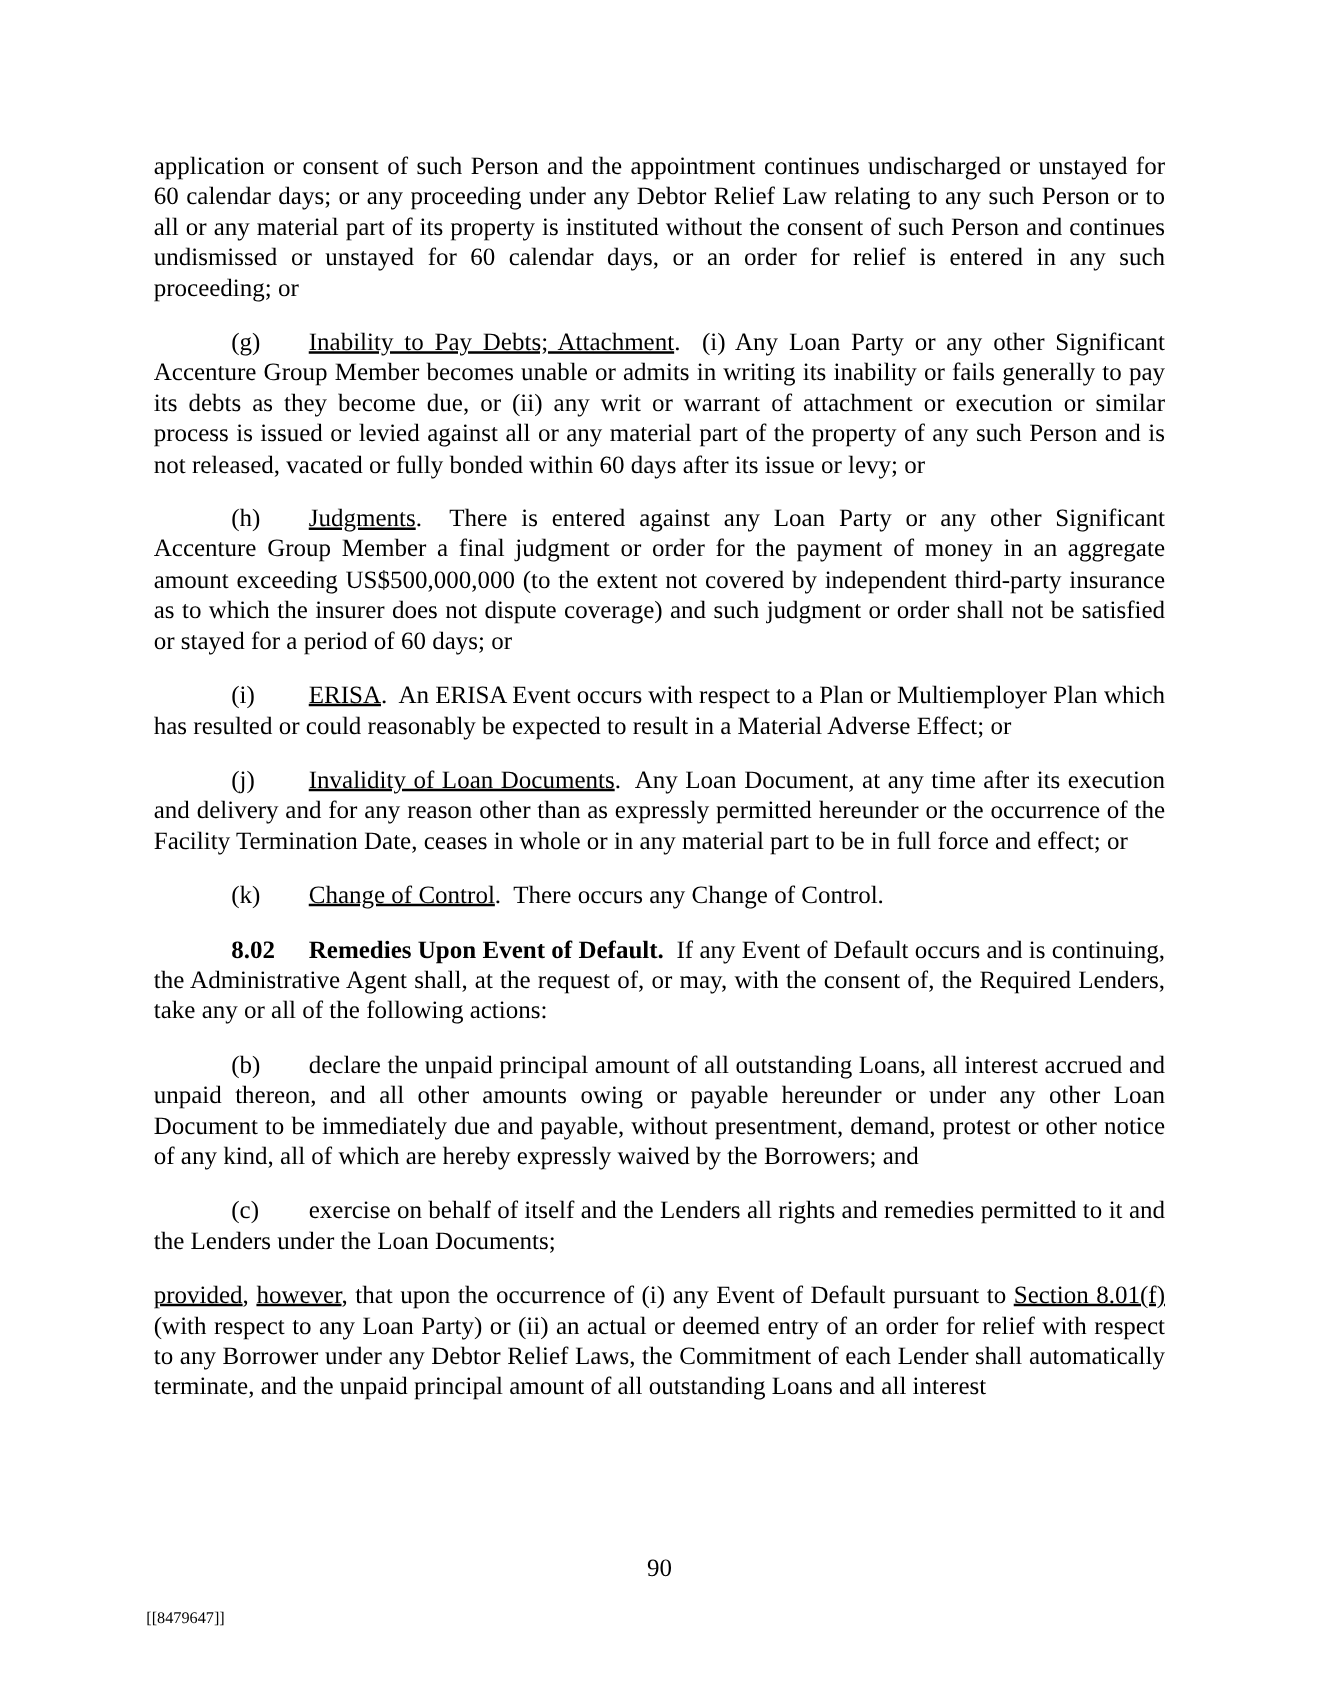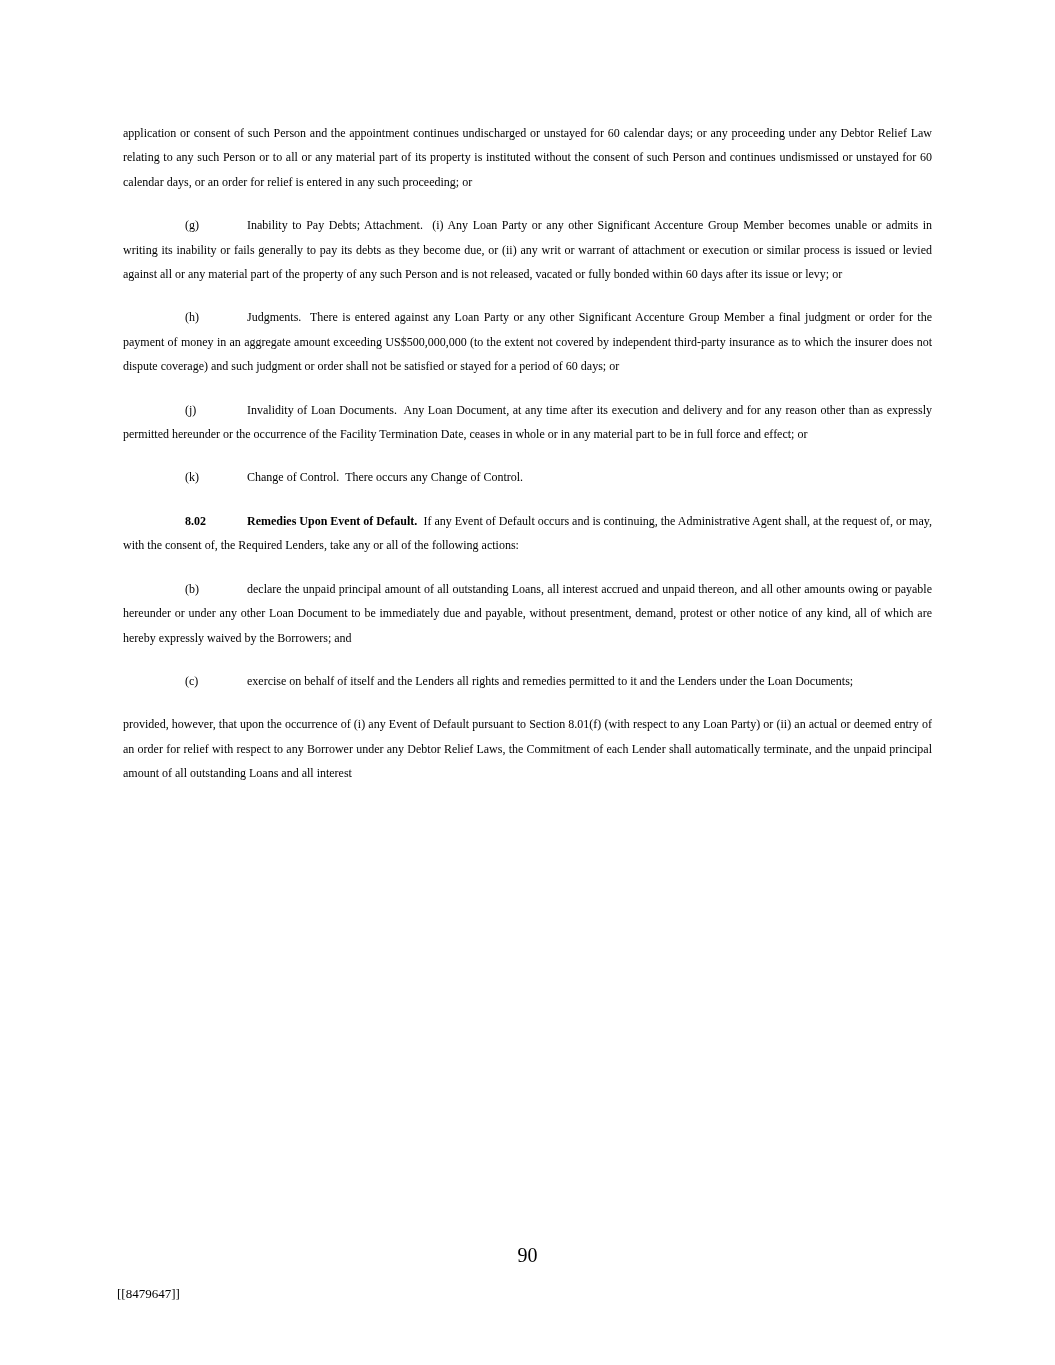--- a/index.html
+++ b/index.html
@@ -12,29 +12,29 @@
     font-family: "Liberation Serif", serif;
     color: #000000;
   }
   .content {
     position: absolute;
     left: 123px;
     top: 121px;
     width: 809px;
   }
   p.para {
-    font-size: 12px;
+    font-size: 20px;
     line-height: 24.4px;
     text-align: justify;
     margin: 0 0 19px 0;
   }
   p.para:last-child { margin-bottom: 0; }
   .indent { text-indent: 62px; }
   .label { display: inline-block; width: 62px; text-indent: 0; }
-  .u { }
+  .u { text-decoration: underline; }
   .bold { font-weight: bold; }
   .sep { white-space: pre-wrap; }
   .page-number {
     position: absolute;
     top: 1243px;
     left: 0;
     width: 100%;
     text-align: center;
     font-size: 20px;
     line-height: 24.4px;
@@ -51,20 +51,21 @@
 <body>
 
 <main class="content">
 
   <p class="para"><span>application or consent of such Person and the appointment continues undischarged or unstayed for 60 calendar days; or any proceeding under any Debtor Relief Law relating to any such Person or to all or any material part of its property is instituted without the consent of such Person and continues undismissed or unstayed for 60 calendar days, or an order for relief is entered in any such proceeding; or</span></p>
 
   <p class="para indent"><span class="label">(g)</span><span class="u">Inability to Pay Debts; Attachment</span><span class="sep">.  </span><span>(i) Any Loan Party or any other Significant Accenture Group Member becomes unable or admits in writing its inability or fails generally to pay its debts as they become due, or (ii) any writ or warrant of attachment or execution or similar process is issued or levied against all or any material part of the property of any such Person and is not released, vacated or fully bonded within 60 days after its issue or levy; or</span></p>
 
   <p class="para indent"><span class="label">(h)</span><span class="u">Judgments</span><span class="sep">.  </span><span>There is entered against any Loan Party or any other Significant Accenture Group Member a final judgment or order for the payment of money in an aggregate amount exceeding US$500,000,000 (to the extent not covered by independent third-party insurance as to which the insurer does not dispute coverage) and such judgment or order shall not be satisfied or stayed for a period of 60 days; or</span></p>
 
+  <p class="para indent"><span class="label">(i)</span><span class="u">ERISA</span><span class="sep">.  </span><span>An ERISA Event occurs with respect to a Plan or Multiemployer Plan which has resulted or could reasonably be expected to result in a Material Adverse Effect; or</span></p>
 
   <p class="para indent"><span class="label">(j)</span><span class="u">Invalidity of Loan Documents</span><span class="sep">.  </span><span>Any Loan Document, at any time after its execution and delivery and for any reason other than as expressly permitted hereunder or the occurrence of the Facility Termination Date, ceases in whole or in any material part to be in full force and effect; or</span></p>
 
   <p class="para indent"><span class="label">(k)</span><span class="u">Change of Control</span><span class="sep">.  </span><span>There occurs any Change of Control.</span></p>
 
   <p class="para indent"><span class="label bold">8.02</span><span class="bold">Remedies Upon Event of Default.</span><span class="sep">  </span><span>If any Event of Default occurs and is continuing, the Administrative Agent shall, at the request of, or may, with the consent of, the Required Lenders, take any or all of the following actions:</span></p>
 
 
   <p class="para indent"><span class="label">(b)</span><span>declare the unpaid principal amount of all outstanding Loans, all interest accrued and unpaid thereon, and all other amounts owing or payable hereunder or under any other Loan Document to be immediately due and payable, without presentment, demand, protest or other notice of any kind, all of which are hereby expressly waived by the Borrowers; and</span></p>
 

